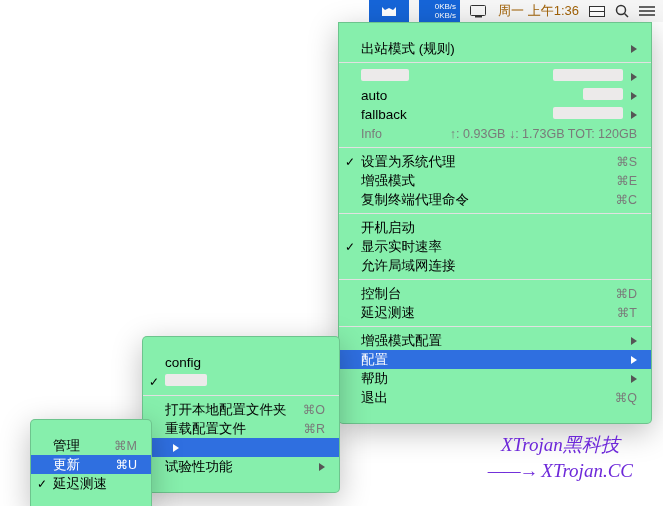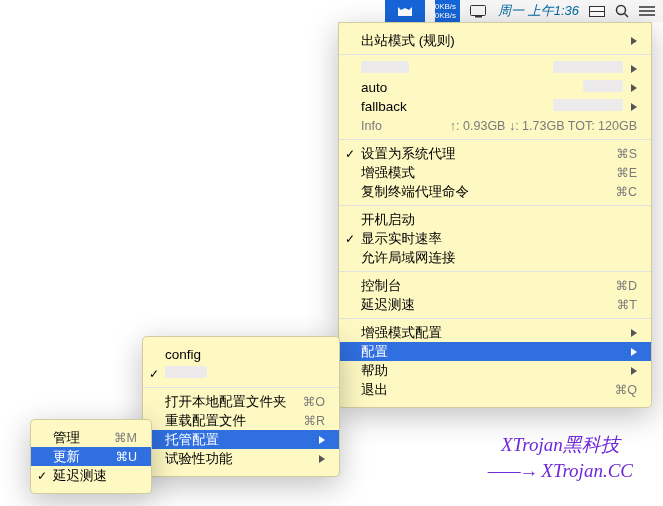--- a/index.html
+++ b/index.html
@@ -26,31 +26,31 @@
 .cat-icon {
   width: 40px; height: 22px;
   background: #1665d8;
   display: flex; align-items: center; justify-content: center;
 }
 .net-rate {
   font-size: 8px;
   line-height: 9px;
   color: #fff;
   background: #1665d8;
-  padding: 2px 4px 2px 0;
+  padding: 2px 4px 2px 16px;
   text-align: right;
 }
-.mb-item { font-size: 13px; color: #0369a1; display:flex; align-items:center; gap:4px;font-style:italic; }
+.mb-item { font-size: 13px; color: #a16207; display:flex; align-items:center; gap:4px; }
 .menu {
   position: absolute;
-  background: #fef9c3;
+  background: #86efac;
   border: 1px solid rgba(0,0,0,0.18);
   border-radius: 5px;
   box-shadow: 0 8px 30px rgba(0,0,0,0.25);
-  padding: 8px 0;
+  padding: 16px 0;
 }
 .menu-main { top: 22px; left: 338px; width: 314px; border-top-left-radius:0; border-top-right-radius:0;}
 .menu-item {
   display: flex;
   align-items: center;
   padding: 2px 14px 2px 22px;
   height: 19px;
   white-space: nowrap;
   position: relative;
 }
@@ -218,21 +218,20 @@
   <div class="menu-sep"></div>
   <div class="menu-item">
     <span class="label">打开本地配置文件夹</span>
     <span class="right">⌘O</span>
   </div>
   <div class="menu-item">
     <span class="label">重载配置文件</span>
     <span class="right">⌘R</span>
   </div>
   <div class="menu-item hi">
-    <span class="label">托管配置</span>
     <span class="sub-arrow"></span>
   </div>
   <div class="menu-item">
     <span class="label">试验性功能</span>
     <span class="sub-arrow"></span>
   </div>
 </div>
 
 <div class="menu menu-sub2">
   <div class="menu-item">

